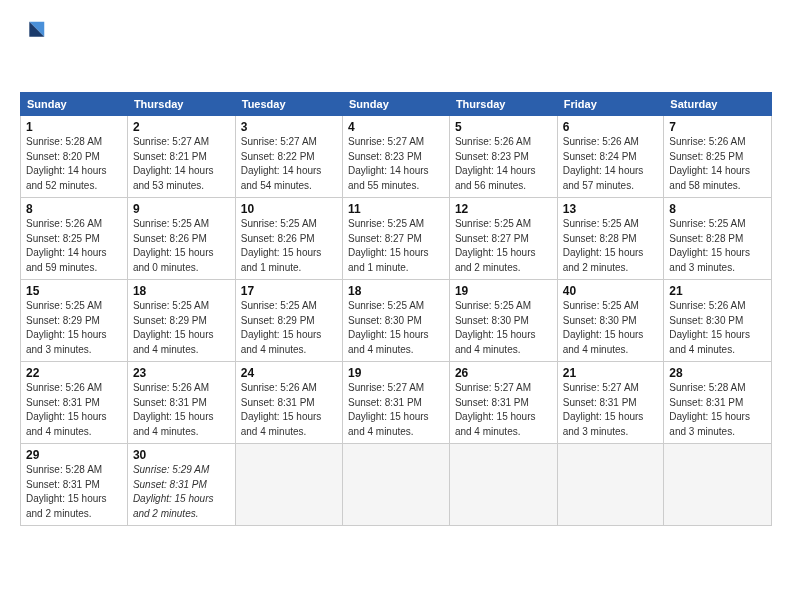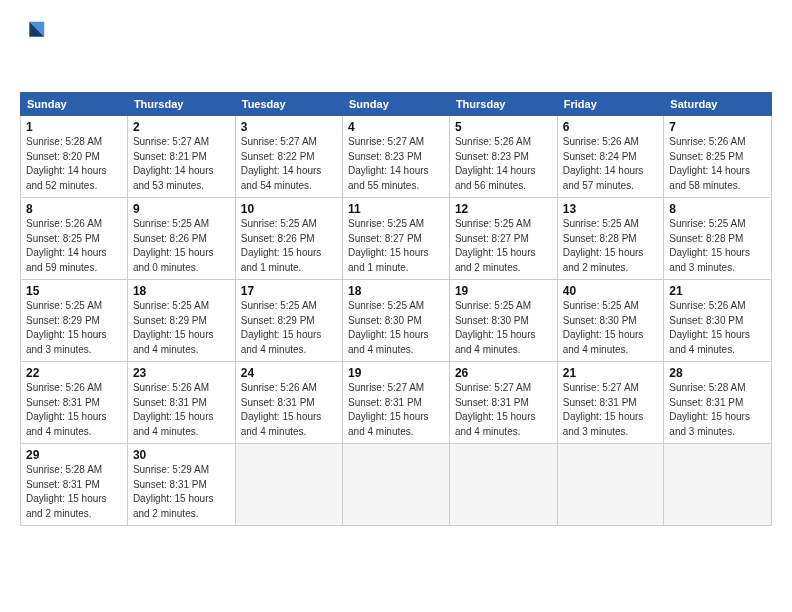--- a/index.html
+++ b/index.html
@@ -332,21 +332,21 @@
         <tr>
           <td>
             <span class="day-num">29</span>
             <div class="day-detail" style="white-space: pre-line;">Sunrise: 5:28 AM
 Sunset: 8:31 PM
 Daylight: 15 hours
 and 2 minutes.</div>
           </td>
           <td>
             <span class="day-num">30</span>
-            <div class="day-detail" style="white-space: pre-line;">Sunrise: 5:29 AM
+            <div class="day-detail" style="white-space: pre-line; font-style: italic;">Sunrise: 5:29 AM
 Sunset: 8:31 PM
 Daylight: 15 hours
 and 2 minutes.</div>
           </td>
           <td class="empty"></td>
           <td class="empty"></td>
           <td class="empty"></td>
           <td class="empty"></td>
           <td class="empty"></td>
         </tr>

